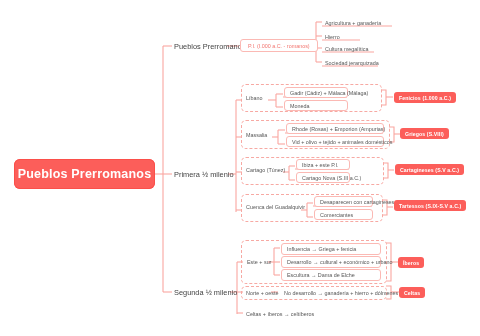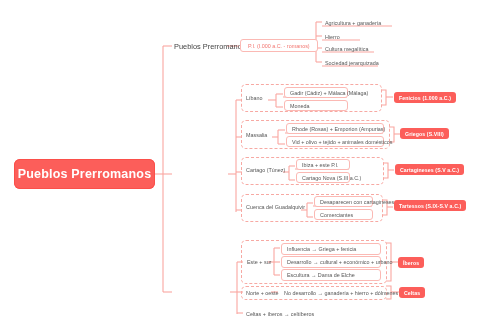--- a/index.html
+++ b/index.html
@@ -192,21 +192,23 @@
       <path d="M271,292 L278,292"></path>
       <path d="M386,286 L391,286 L391,299 L386,299"></path>
       <path d="M391,292 L399,292"></path>
     </g>
   </svg>
 
   <div class="node root">Pueblos Prerromanos</div>
 
   <div class="node lvl1" style="left:174px;top:40px;">Pueblos Prerromanos</div>
 
-
+  <div class="node lvl1" style="left:174px;top:168px;">Primera ½ milenio</div>
+
+  <div class="node lvl1" style="left:174px;top:286px;">Segunda ½ milenio</div>
 
   <div class="node hex" style="left:240px;top:39px;">P.I. (I.000 a.C. - romanos)</div>
 
   <div class="node leaf" style="left:322px;top:15px;">Agricultura + ganadería</div>
   <div class="node leaf" style="left:322px;top:29px;">Hierro</div>
   <div class="node leaf" style="left:322px;top:41px;">Cultura megalítica</div>
   <div class="node leaf" style="left:322px;top:55px;">Sociedad jerarquizada</div>
 
   <div class="group" style="left:241px;top:84px;width:141px;height:28px;"></div>
   <div class="plain" style="left:246px;top:92px;">Líbano</div>

